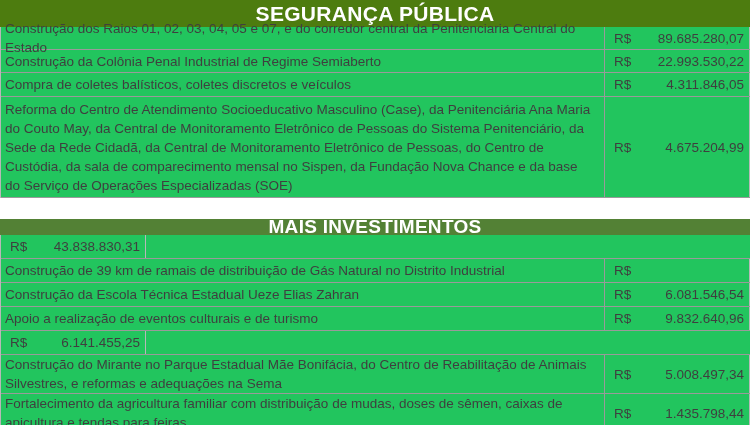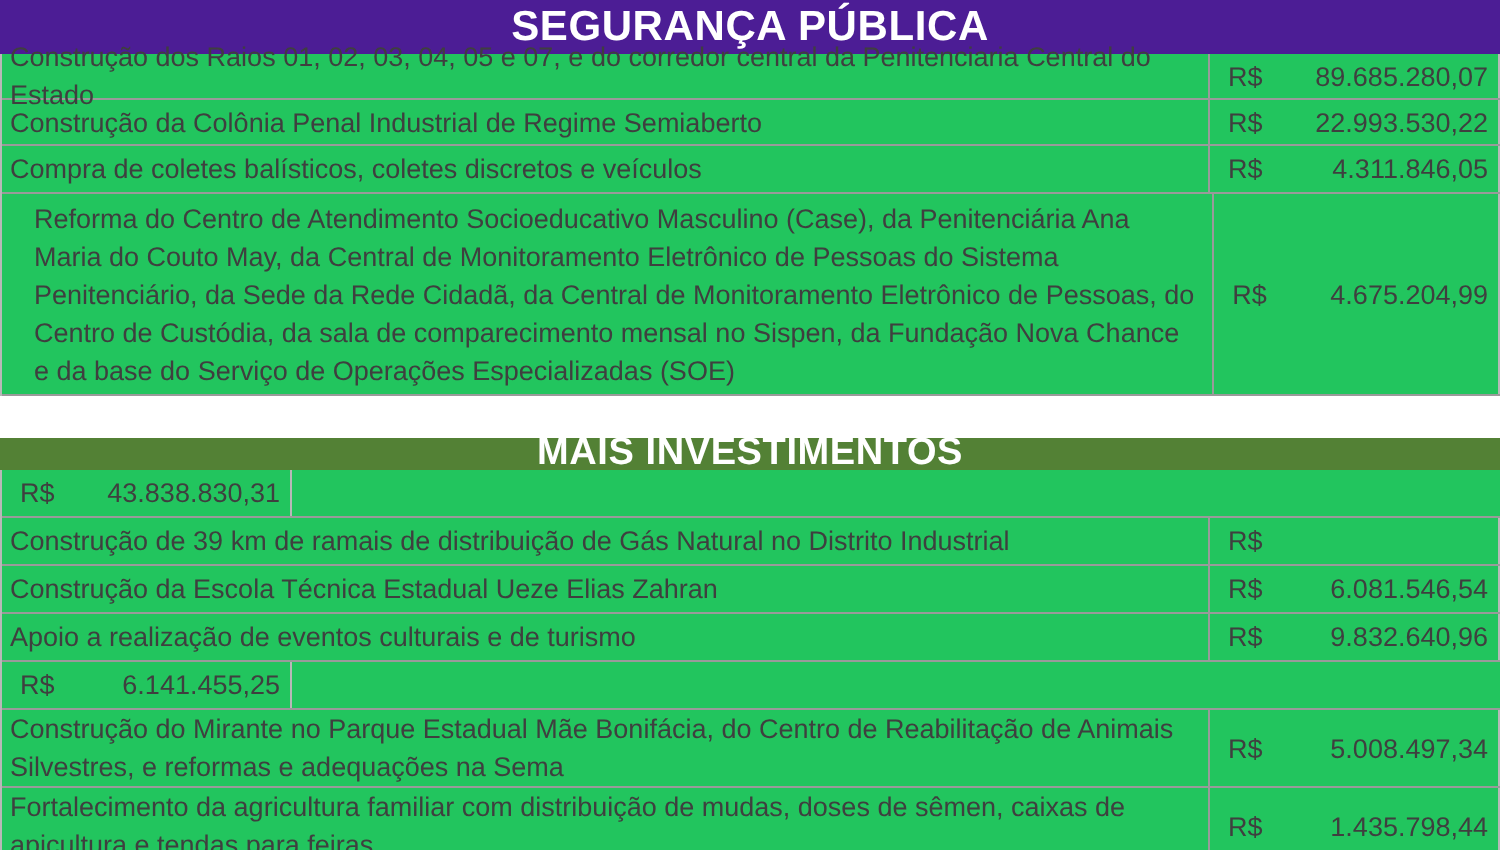--- a/index.html
+++ b/index.html
@@ -22,29 +22,29 @@
     width:604px;padding:2px 8px 2px 4px;line-height:19px;
     border-right:1px solid #9a9a9a;
   }
   .cell.val{
     width:145px;justify-content:space-between;
     padding:0 5px 0 9px;border-right:1px solid #b8b8b8;
   }
   .h1{height:22px;}
   .h1b{height:23px;}
   .h2{height:38px;}
-  .h5{height:100px;padding-left:12px;}
+  .h5{height:100px;}
   .num{text-align:right;}
 </style>
 </head>
 <body>
 
 <div class="table">
 
-  <div class="section-header blue" style="background: #4c1d95;">SEGURANÇA PÚBLICA</div>
+  <div class="section-header blue" style="background: #4d7c0f;">SEGURANÇA PÚBLICA</div>
 
   <div class="rows">
     <div class="row h1">
       <div class="cell desc">Construção dos Raios 01, 02, 03, 04, 05 e 07, e do corredor central da Penitenciaria Central do Estado</div>
       <div class="cell val">
         <span class="cur">R$</span>
         <span class="num">89.685.280,07</span>
       </div>
     </div>
     <div class="row h1">

